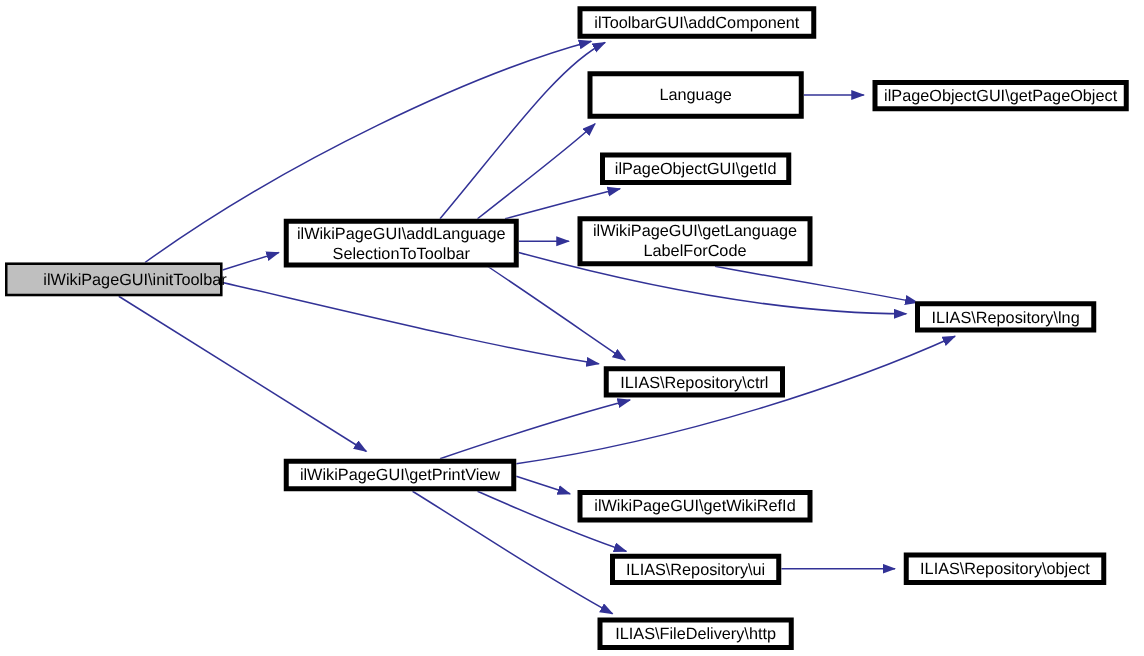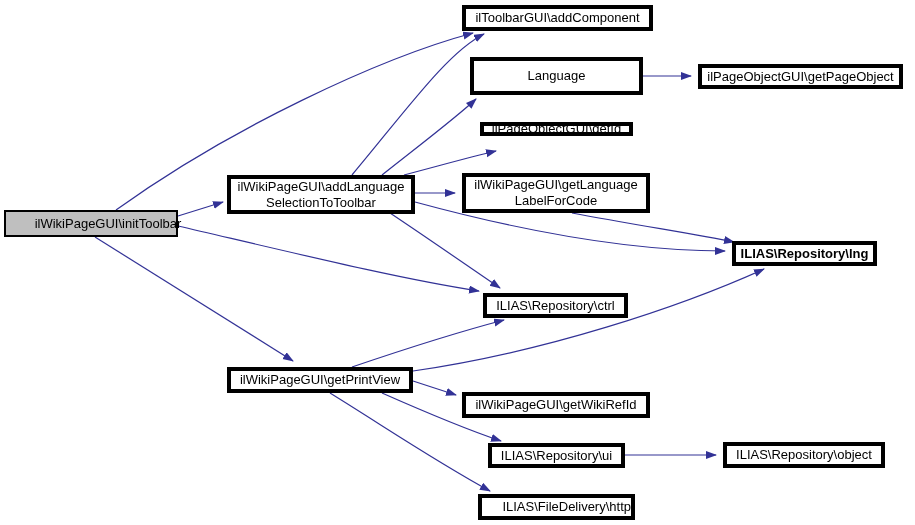--- a/index.html
+++ b/index.html
@@ -79,42 +79,42 @@
       </div>
       <div class="node" style="left: 462px; top: 5px; width: 191px; height: 26px; border-color: rgb(0, 0, 0); background: rgb(255, 255, 255);">
         <div>ilToolbarGUI\addComponent</div>
       </div>
       <div class="node" style="left: 470px; top: 57px; width: 173px; height: 38px; border-color: rgb(0, 0, 0); background: rgb(255, 255, 255);">
         <div>Language</div>
       </div>
       <div class="node" style="left: 698px; top: 64px; width: 205px; height: 25px; border-color: rgb(0, 0, 0); background: rgb(255, 255, 255); text-align: center;">
         <div>ilPageObjectGUI\getPageObject</div>
       </div>
-      <div class="node" style="left: 480px; top: 122px; width: 153px; height: 14px; border-color: rgb(0, 0, 0); background: rgb(255, 255, 255);">
+      <div class="node" style="left: 480px; top: 122px; width: 153px; height: 26px; border-color: rgb(0, 0, 0); background: rgb(255, 255, 255);">
         <div>ilPageObjectGUI\getId</div>
       </div>
       <div class="node" style="left: 462px; top: 173px; width: 188px; height: 40px; border-color: rgb(0, 0, 0); background: rgb(255, 255, 255);">
         <div>ilWikiPageGUI\getLanguage</div>
         <div>LabelForCode</div>
       </div>
-      <div class="node" style="left: 732px; top: 241px; width: 145px; height: 25px; border-color: rgb(0, 0, 0); background: rgb(255, 255, 255); font-weight: bold;">
+      <div class="node" style="left: 732px; top: 241px; width: 145px; height: 25px; border-color: rgb(0, 0, 0); background: rgb(255, 255, 255);">
         <div>ILIAS\Repository\lng</div>
       </div>
       <div class="node" style="left: 483px; top: 293px; width: 145px; height: 25px; border-color: rgb(0, 0, 0); background: rgb(255, 255, 255);">
         <div>ILIAS\Repository\ctrl</div>
       </div>
       <div class="node" style="left: 227px; top: 367px; width: 186px; height: 26px; border-color: rgb(0, 0, 0); background: rgb(255, 255, 255);">
         <div>ilWikiPageGUI\getPrintView</div>
       </div>
       <div class="node" style="left: 462px; top: 392px; width: 188px; height: 26px; border-color: rgb(0, 0, 0); background: rgb(255, 255, 255);">
         <div>ilWikiPageGUI\getWikiRefId</div>
       </div>
       <div class="node" style="left: 488px; top: 443px; width: 137px; height: 25px; border-color: rgb(0, 0, 0); background: rgb(255, 255, 255);">
         <div>ILIAS\Repository\ui</div>
       </div>
       <div class="node" style="left: 723px; top: 442px; width: 162px; height: 26px; border-color: rgb(0, 0, 0); background: rgb(255, 255, 255);">
         <div>ILIAS\Repository\object</div>
       </div>
-      <div class="node" style="left: 478px; top: 494px; width: 157px; height: 26px; border-color: rgb(0, 0, 0); background: rgb(255, 255, 255); align-items: flex-end;">
+      <div class="node" style="left: 478px; top: 494px; width: 157px; height: 26px; border-color: rgb(0, 0, 0); background: rgb(255, 255, 255);">
         <div>ILIAS\FileDelivery\http</div>
       </div>
     </div>
 </div>
 
 </body></html>

